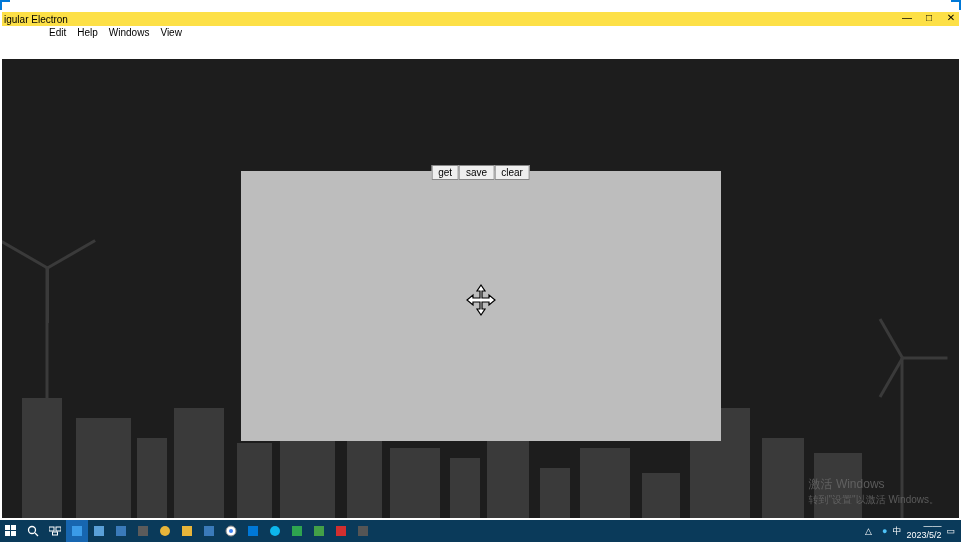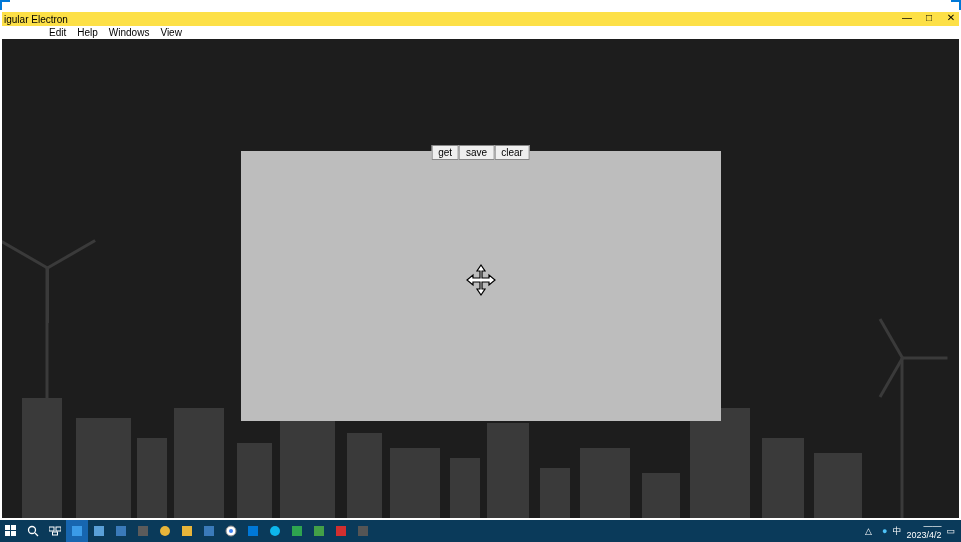--- a/index.html
+++ b/index.html
@@ -62,20 +62,21 @@
       margin-left: 40px;
     }
     .menubar span { padding: 0 5px; }
     
     
     .app-content {
       flex: 1;
       background: #1d1d1d;
       position: relative;
       overflow: hidden;
+      margin-top: 20px;
     }
     
     
     .skyline {
       position: absolute;
       bottom: 0; left: 0; right: 0;
       height: 280px;
       pointer-events: none;
     }
     .building {
@@ -289,20 +290,24 @@
     </div>
 
     <div class="canvas-area">
       <span class="move-cursor">
         <svg width="34" height="34" viewBox="0 0 34 34">
           <path d="M17 2 L21 8 L18 8 L18 15 L25 15 L25 12 L31 17 L25 22 L25 19 L18 19 L18 26 L21 26 L17 32 L13 26 L16 26 L16 19 L9 19 L9 22 L3 17 L9 12 L9 15 L16 15 L16 8 L13 8 Z" fill="#fff" stroke="#000" stroke-width="1.2"></path>
         </svg>
       </span>
     </div>
 
+    <div class="watermark">
+      <div>激活 Windows</div>
+      <div class="sub">转到"设置"以激活 Windows。</div>
+    </div>
   </div>
 </div>
 
 <div class="taskbar">
   <div class="tb-left">
     <div class="tb-item">
       <svg width="12" height="12" viewBox="0 0 12 12">
           <rect x="0" y="0" width="5" height="5" fill="#fff"></rect>
           <rect x="6" y="0" width="5" height="5" fill="#fff"></rect>
           <rect x="0" y="6" width="5" height="5" fill="#fff"></rect>
@@ -395,17 +400,17 @@
         </svg>
       </div>
   </div>
   <div class="tb-right">
     <span>△</span>
     <span style="color:#e06"> </span>
     <span style="color:#4fc3f7">●</span>
     <span>中</span>
     <div class="tb-clock">
       <div>——</div>
-      <div>2023/4/2</div>
+      <div>2023/5/2</div>
     </div>
     <span>▭</span>
   </div>
 </div>
 
 </body></html>

